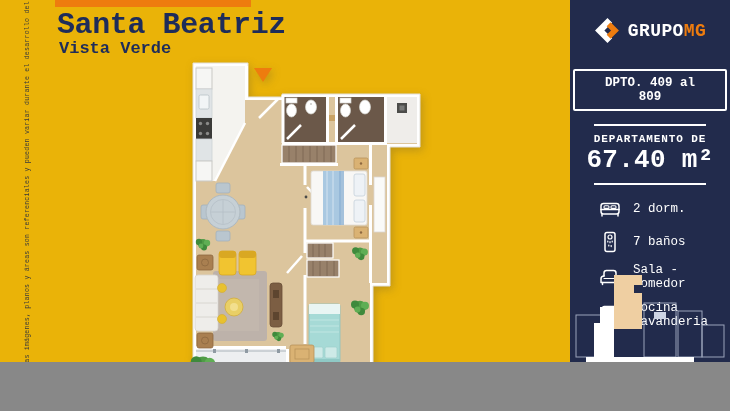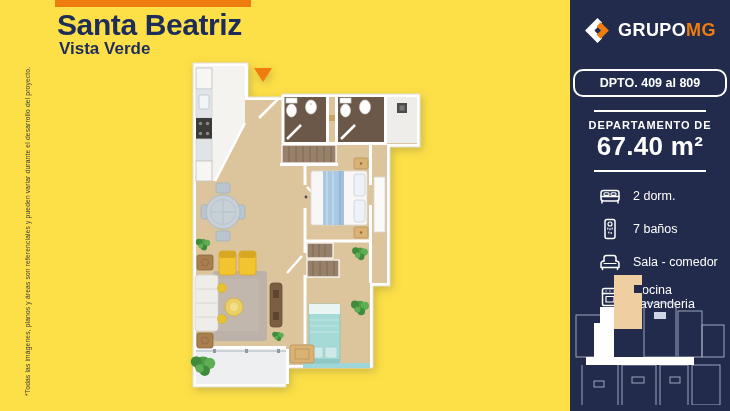--- a/index.html
+++ b/index.html
@@ -1,18 +1,18 @@
 <!DOCTYPE html>
 <html><head>
 <meta charset="utf-8">
 <style>
   html,body{margin:0;padding:0;background:#888;}
   #stage{
-    position:relative;width:730px;height:411px;background:#fde047;
-    overflow:hidden;font-family:Liberation Sans, sans-serif;
+    position:relative;width:730px;height:362px;background:#eab308;
+    overflow:hidden;font-family:Liberation Mono, monospace;
     -webkit-font-smoothing:antialiased;
   }
   
   .disclaimer{
     position:absolute;left:24px;top:396px;width:372px;
     transform:rotate(-90deg);transform-origin:0 0;
     font-size:6.6px;color:#3a3a3a;letter-spacing:.2px;white-space:nowrap;
   }
   
   .header-bar{position:absolute;left:55px;top:0;width:196px;height:7px;background:#ee7c0e;}
@@ -29,21 +29,21 @@
     filter:drop-shadow(2px 3px 4px rgba(60,60,60,.25));
   }
   
   .sidebar{
     position:absolute;right:0;top:0;width:160px;height:411px;background:#222b4c;color:#fff;
   }
   .brand{display:flex;align-items:center;justify-content:center;gap:7px;margin-top:17px;}
   .brand-name{font-size:18px;font-weight:800;letter-spacing:.4px;color:#fff;}
   .brand-name .accent{color:#ee7c0e;}
   .unit-badge{
-    width:118px;margin:25px auto 0;border:2px solid #fff;border-radius:10px;
+    width:118px;margin:25px auto 0;border:2px solid #fff;border-radius:2px;
     text-align:center;font-size:12.5px;font-weight:700;padding:5px 16px;
   }
   .divider{width:112px;height:2px;background:#fff;margin:13px auto 0;}
   .area-label{
     text-align:center;font-size:11px;font-weight:700;letter-spacing:.9px;margin-top:7px;
   }
   .area-value{text-align:center;font-size:26px;font-weight:800;margin-top:0px;letter-spacing:.3px;}
   .divider2{width:112px;height:2px;background:#fff;margin:8px auto 0;}
   .features{margin:12px 0 0 28px;}
   .feature-row{display:flex;align-items:center;gap:11px;margin-bottom:9px;min-height:24px;}

